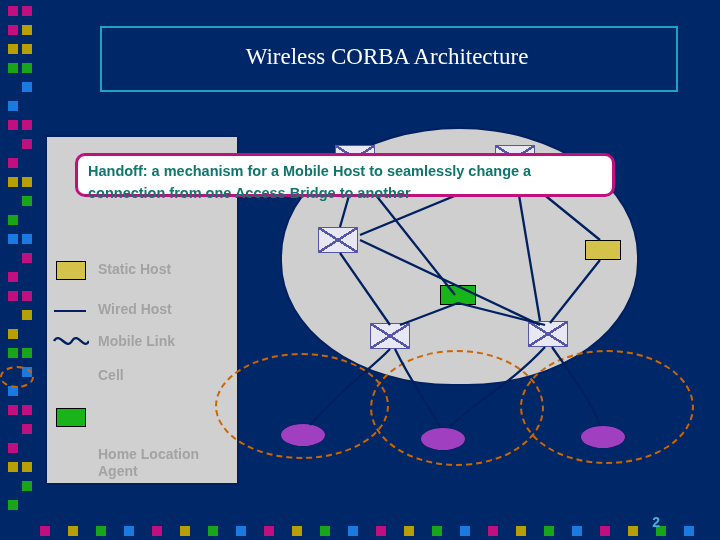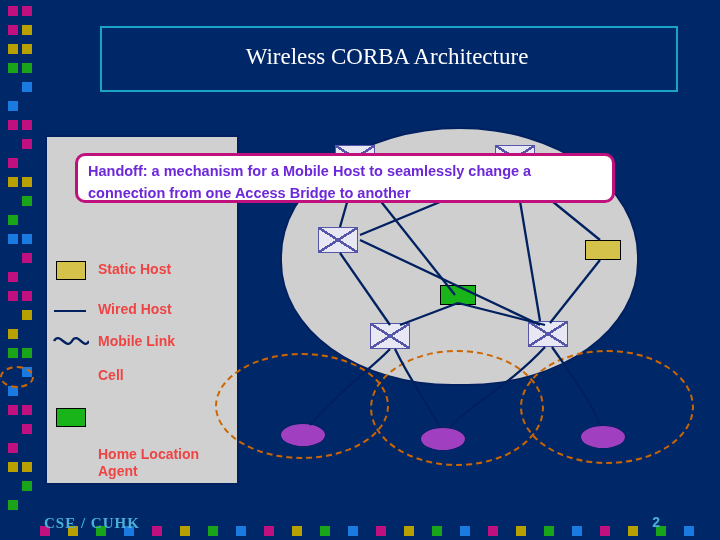--- a/index.html
+++ b/index.html
@@ -2,22 +2,22 @@
 <html><head>
 <meta charset="utf-8">
 <style>
   html,body{margin:0;padding:0;width:720px;height:540px;overflow:hidden;font-family:Arial,Helvetica,sans-serif;}
   .slide{position:relative;width:720px;height:540px;background:#002868;}
   .sq{position:absolute;width:10px;height:10px;}
   .title-box{position:absolute;left:100px;top:26px;width:574px;height:62px;background:#002868;border:2px solid #1aa3c6;}
   .title-shadow{position:absolute;left:104px;top:30px;width:574px;height:62px;background:#0a3a6a;}
   .title-text{position:absolute;left:100px;top:26px;width:574px;text-align:center;font-family:'Times New Roman',serif;font-size:23px;color:#fff;line-height:62px;}
   .panel{position:absolute;left:45px;top:135px;width:190px;height:346px;background:#d0d0d0;border:2px solid #002060;}
-  .callout{position:absolute;left:75px;top:153px;width:540px;height:50px;background:#fff;border:3px solid #c0107e;border-radius:10px;padding:4px 10px;box-sizing:border-box;font-size:14.5px;font-weight:bold;color:#6d28d9;line-height:22px;}
-  .legend{position:absolute;left:56px;font-size:14px;font-weight:bold;color:#ef4444;}
+  .callout{position:absolute;left:75px;top:153px;width:540px;height:44px;background:#fff;border:3px solid #c0107e;border-radius:10px;padding:4px 10px;box-sizing:border-box;font-size:14.5px;font-weight:bold;color:#0f766e;line-height:22px;}
+  .legend{position:absolute;left:56px;font-size:14px;font-weight:bold;color:#a3a3a3;}
   .leg-icon{position:absolute;left:56px;}
   .box-static{width:28px;height:17px;background:#d4c24a;border:1px solid #000;}
   .box-hla{width:28px;height:17px;background:#19b419;border:1px solid #000;}
   .wired{position:absolute;width:32px;height:0;border-top:2.5px solid #002060;}
   .cell-icon{position:absolute;width:30px;height:18px;border:2px dashed #cc6600;border-radius:50%;}
   .main-stage{position:absolute;left:240px;top:135px;width:440px;height:356px;}
   .big-cloud{position:absolute;left:40px;top:-8px;width:355px;height:255px;background:#cfcfcf;border:2px solid #002060;border-radius:50% 50% 48% 48%;}
   .x-box{position:absolute;width:38px;height:24px;background:#e8e8f5;border:1.5px solid #5555aa;}
   .x-box::before,.x-box::after{content:"";position:absolute;left:0;top:0;width:100%;height:100%;}
   .x-box::before{background:linear-gradient(to top right,transparent 47%,#5555aa 47%,#5555aa 53%,transparent 53%);}
@@ -165,15 +165,14 @@
     <path d="M1 8 C7 -2,13 18,19 8 C25 -2,31 18,36 8" stroke="#002060" stroke-width="2.4" fill="none"></path>
   </svg>
   <div class="legend" style="left:98px;top:333px;">Mobile Link</div>
 
   <div class="cell-icon" style="top:366px;"></div>
   <div class="legend" style="left:98px;top:367px;text-align:right;">Cell</div>
 
   <div class="leg-icon box-hla" style="top:408px;"></div>
   <div class="legend" style="left:98px;top:402px;width:120px;line-height:17px;margin-top:44px;">Home Location Agent</div>
 
-  <div class="footer-logo">CSE / CUHK</div>
   <div class="page-num">2</div>
 </div>
 
 </body></html>

